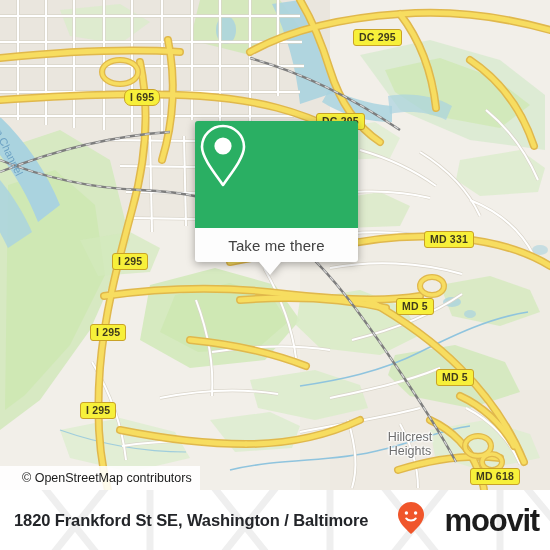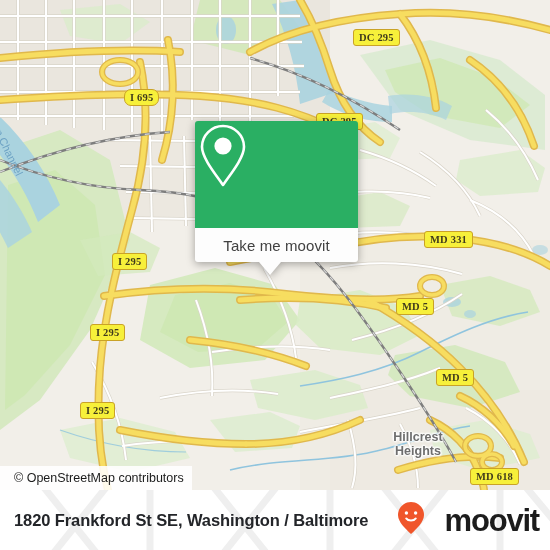--- a/index.html
+++ b/index.html
@@ -24,21 +24,21 @@
     background:#f7f03a;
     border:1.5px solid #c9a227;
     border-radius:3px;
     color:#403b1c;
     font-weight:bold;
     font-size:10.5px;
     line-height:13px;
     padding:1px 5px 1px 5px;
     white-space:nowrap;
     letter-spacing:.2px;
-    font-family:Liberation Serif, serif;
+    font-family:Liberation Sans, sans-serif;
   }
 
   .placelabel{
     position:absolute;
     color:#6e6e6e;
     font-size:12.5px;
     line-height:14px;
     text-align:center;
     white-space:pre;
     text-shadow:
@@ -50,21 +50,21 @@
     color:#6da2c4;
     font-size:11px;
     white-space:nowrap;
     font-style:normal;
   }
 
   
   .attrib{
     position:absolute;left:0;bottom:0;
     background:rgba(255,255,255,.88);
-    padding:5px 8px 5px 14px;
+    padding:5px 8px 5px 22px;
     font-size:12.5px;
     color:#1b1b1b;
     line-height:14px;
     white-space:nowrap;
   }
 
   
   .callout{
     position:absolute;
     left:195px;top:121px;
@@ -341,21 +341,21 @@
           <path d="M0,160 C40,176 90,188 140,190 C200,192 250,206 290,238 C330,270 362,316 392,360 C418,398 440,432 456,462"></path>
           <path d="M0,172 C50,152 110,136 170,132"></path>
           <path d="M250,58 C300,72 350,96 400,130"></path>
         </g>
 
       </g>
     </svg>
 
     <div class="waterlabel" style="left:-6px;top:108px;transform:rotate(64deg);transform-origin:left top;">ngton Channel</div>
 
-    <div class="placelabel" style="left:372px;top:430px;width:92px;font-weight:bold;">Hillcrest
+    <div class="placelabel" style="left:364px;top:430px;width:92px;">Hillcrest
 Heights</div>
 
     <div class="shield" style="left:353px;top:29px;">DC 295</div>
     <div class="shield" style="left:124px;top:89px;border-radius:7px;">I 695</div>
     <div class="shield" style="left:316px;top:113px;">DC 295</div>
     <div class="shield" style="left:424px;top:231px;">MD 331</div>
     <div class="shield" style="left:112px;top:253px;">I 295</div>
     <div class="shield" style="left:396px;top:298px;">MD 5</div>
     <div class="shield" style="left:90px;top:324px;">I 295</div>
     <div class="shield" style="left:436px;top:369px;">MD 5</div>
@@ -364,21 +364,21 @@
 
     <div class="callout">
       <div class="callout-top">
         <span>
           <svg width="56" height="70" viewBox="0 0 56 70">
             <path d="M28 5 C16.5 5 7 14.3 7 25.8 C7 37.5 22 55 28 64 C34 55 49 37.5 49 25.8 C49 14.3 39.5 5 28 5 Z" fill="none" stroke="#ffffff" stroke-width="2.6" stroke-linejoin="round"></path>
             <circle cx="28" cy="25" r="8.6" fill="#ffffff"></circle>
           </svg>
         </span>
       </div>
-      <div class="callout-bot">Take me moovit</div>
+      <div class="callout-bot">Take me there</div>
       <div class="callout-tail"></div>
     </div>
 
     <div class="attrib">© OpenStreetMap contributors</div>
   </div>
 
   <div class="footer">
 
     <svg class="footer-wm" width="550" height="60">
       <g stroke="#efefef" stroke-width="7" fill="none">

